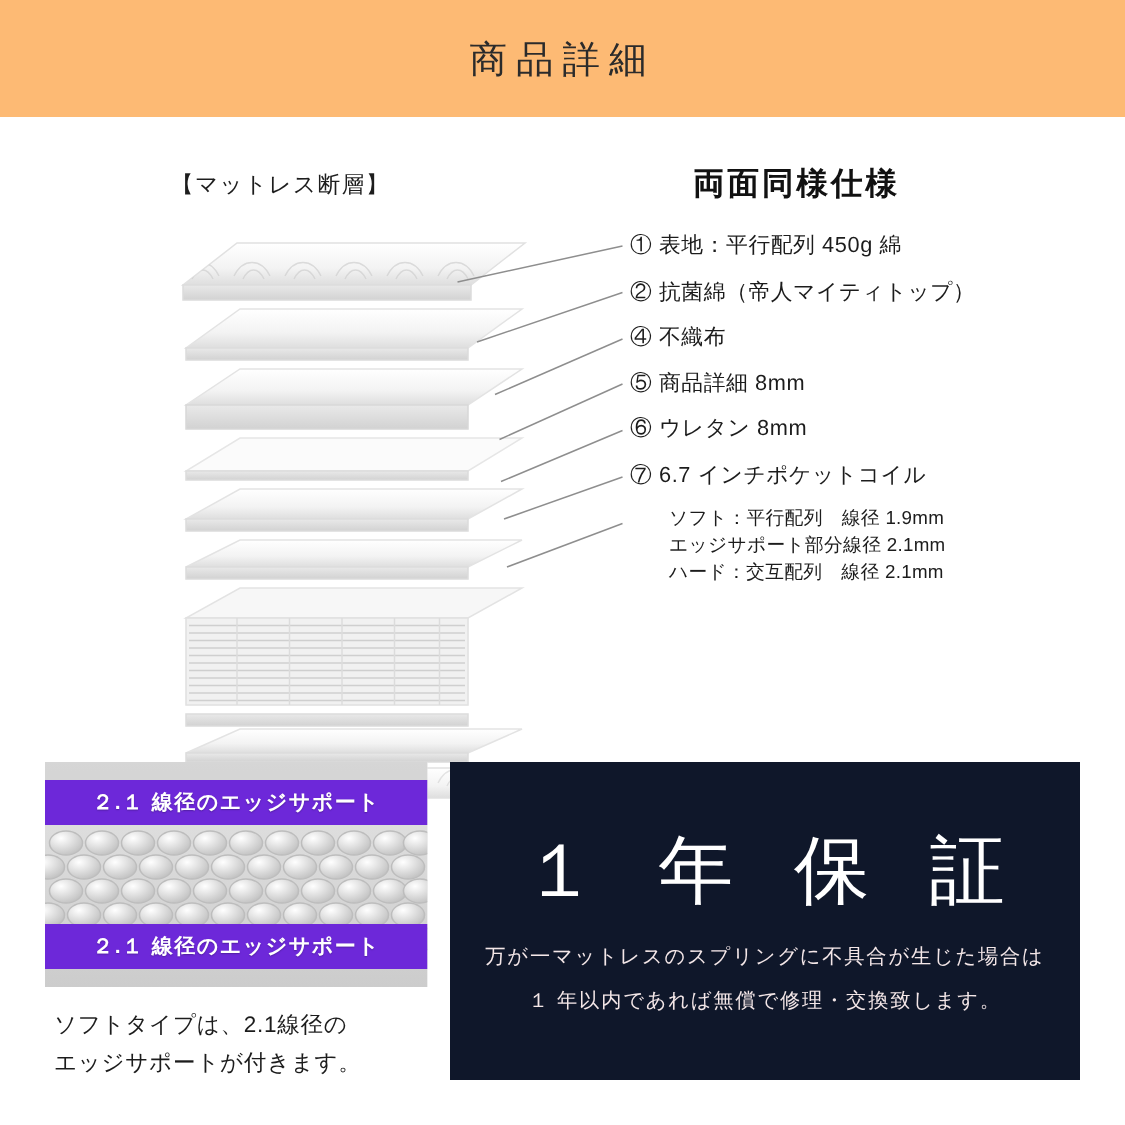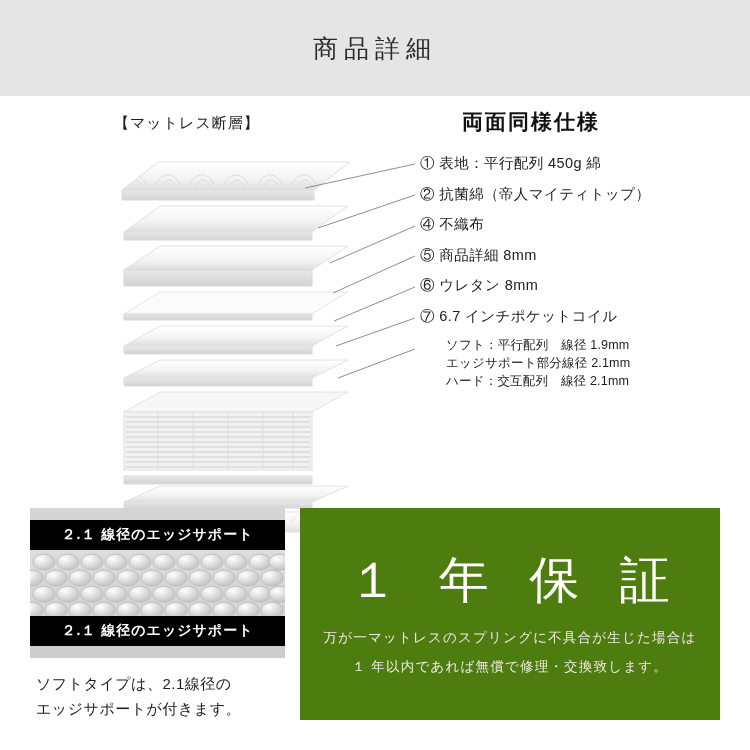--- a/index.html
+++ b/index.html
@@ -15,22 +15,22 @@
     overflow: hidden;
     position: relative;
   }
 
   
   .header-banner {
     position: absolute;
     left: 0;
     top: 0;
     width: 750px;
-    height: 96px;
-    background: #e5e5e5;
+    height: 78px;
+    background: #fdba74;
     display: flex;
     align-items: center;
     justify-content: center;
   }
   .header-title {
     font-size: 25px;
     letter-spacing: 6px;
     color: #2b2b2b;
     font-weight: normal;
   }
@@ -102,21 +102,21 @@
     width: 255px;
     height: 150px;
     overflow: hidden;
     background: #e8e8e8;
   }
   .edge-band {
     position: absolute;
     left: 0;
     width: 255px;
     height: 30px;
-    background: #000000;
+    background: #6d28d9;
     color: #ffffff;
     font-size: 14px;
     letter-spacing: 1px;
     display: flex;
     align-items: center;
     justify-content: center;
     font-weight: bold;
     text-shadow: 0 1px 1px rgba(0,0,0,.25);
   }
   .edge-band.top { top: 12px; }
@@ -133,21 +133,21 @@
     color: #1c1c1c;
     letter-spacing: .5px;
   }
 
   .panel-warranty {
     position: absolute;
     left: 300px;
     top: 508px;
     width: 420px;
     height: 212px;
-    background: #4d7c0f;
+    background: #0f172a;
     color: #ffffff;
     display: flex;
     flex-direction: column;
     align-items: center;
     justify-content: center;
   }
   .warranty-title {
     font-family: "Liberation Serif", serif;
     font-size: 50px;
     letter-spacing: 14px;

